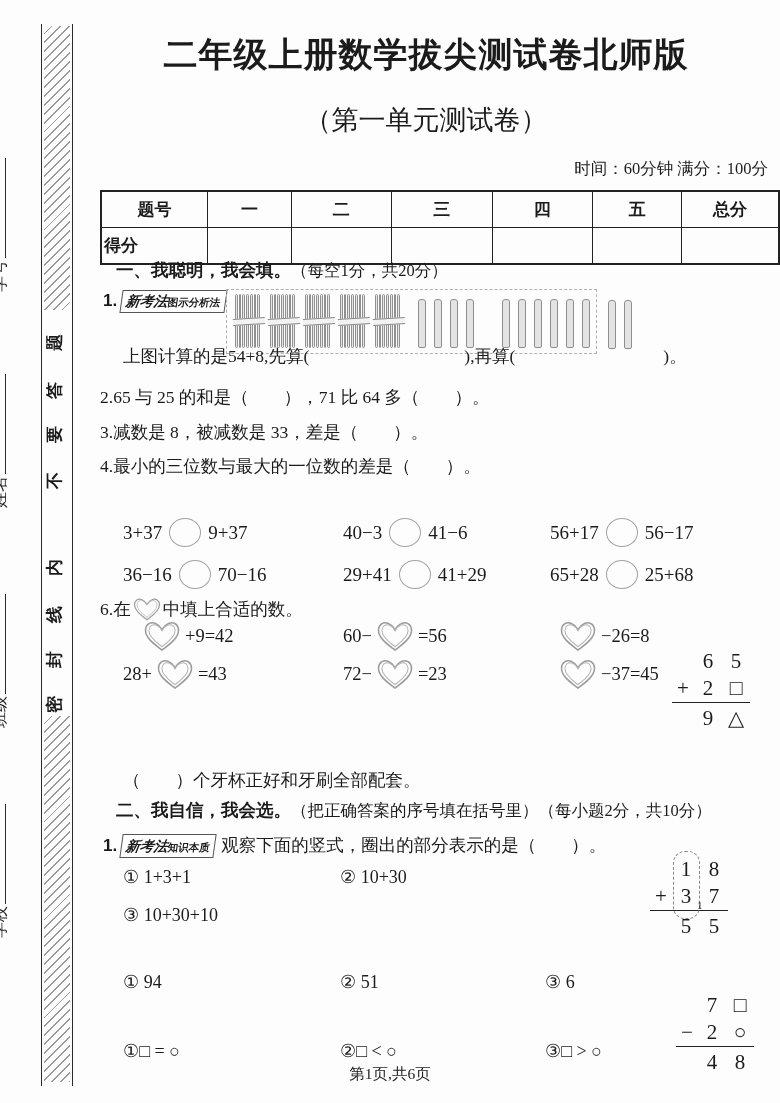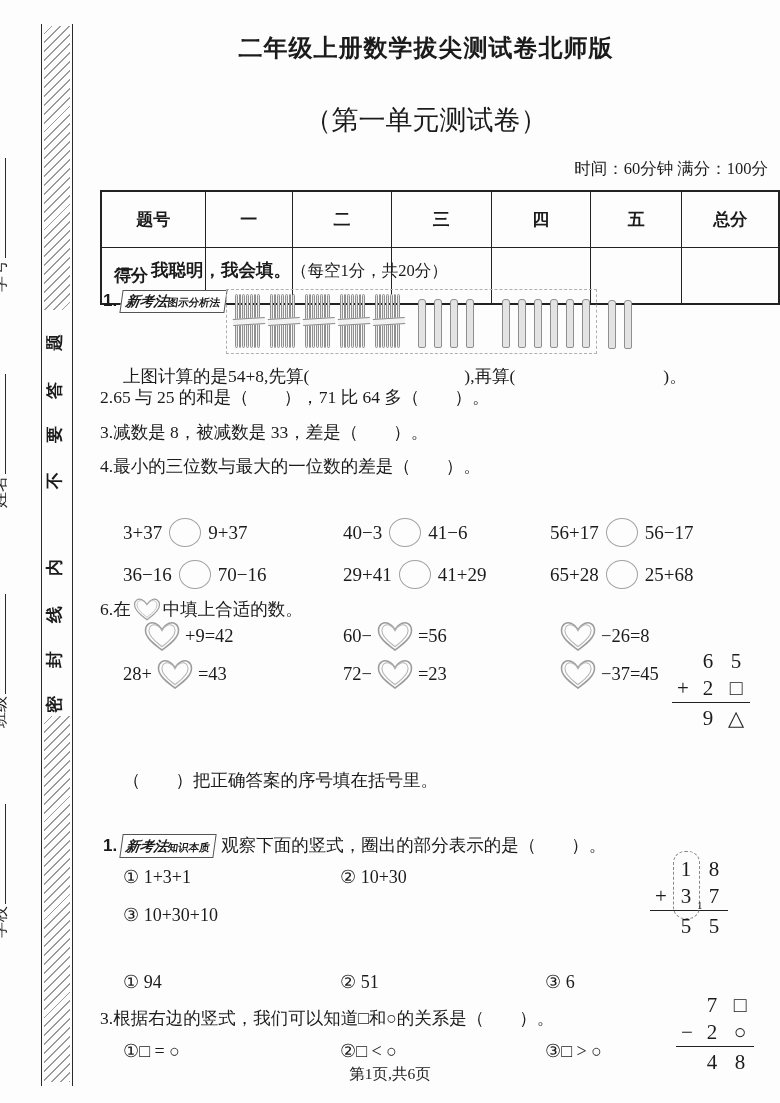--- a/index.html
+++ b/index.html
@@ -4,28 +4,28 @@
 <style>
   html,body{margin:0;padding:0;background:#e8e8e8;}
   .sheet{position:relative;width:780px;height:1103px;background:#fdfdfd;overflow:hidden;
          font-family:"Liberation Serif","DejaVu Serif",serif;color:#1b1b1b;}
   .ln{position:absolute;left:100px;font-size:17.5px;white-space:nowrap;}
   .ind{left:123px;}
   .sec-head{position:absolute;left:100px;white-space:nowrap;font-family:"Liberation Sans","DejaVu Sans",sans-serif;font-weight:700;font-size:17.5px;margin-left:16px;}
   .sec-head .note{font-family:"Liberation Serif","DejaVu Serif",serif;font-weight:400;font-size:16.5px;}
 
   
-  .title{position:absolute;left:90px;width:672px;top:32px;text-align:center;font-size:24px;font-weight:600;letter-spacing:1px;}
+  .title{position:absolute;left:90px;width:672px;top:32px;text-align:center;font-size:34px;font-weight:600;letter-spacing:1px;}
   .subtitle{position:absolute;left:90px;width:672px;top:102px;text-align:center;font-size:27px;font-weight:500;}
   .meta{position:absolute;right:12px;top:158px;font-size:16.5px;}
 
   
   table.score{position:absolute;left:100px;top:190px;border-collapse:collapse;table-layout:fixed;}
   table.score th,table.score td{border:1.4px solid #222;height:31px;
-      font-family:"Liberation Sans","DejaVu Sans",sans-serif;font-size:17px;font-weight:700;padding:12px;}
+      font-family:"Liberation Sans","DejaVu Sans",sans-serif;font-size:17px;font-weight:700;padding:2px;}
   table.score{border:2.2px solid #222;}
 
   
   .seal-col{position:absolute;left:41px;top:24px;width:30px;height:1062px;
       border-left:1.8px solid #2a2a2a;border-right:1.8px solid #2a2a2a;}
   .hatch{position:absolute;left:2px;right:2px;
       background:repeating-linear-gradient(135deg,transparent 0 5px,#9a9a9a 5px 6.3px);}
   .hatch-top{top:2px;height:284px;}
   .hatch-bottom{top:692px;bottom:4px;}
   .seal-char{position:absolute;left:4px;font-size:17px;font-weight:600;transform:rotate(-90deg);}
@@ -193,21 +193,21 @@
         <span class="stick"></span>
         <span class="stick"></span>
         <span class="stick"></span>
       </div>
     <div class="outside">
         <span class="stick"></span>
         <span class="stick"></span>
       </div>
   </div>
 
-  <div class="ln ind" style="top:364px">
+  <div class="ln ind" style="top:344px">
     <span>上图计算的是54+8,先算(</span><span class="gap1"></span><span>),再算(</span><span class="gap2"></span><span>)。</span>
   </div>
 
   <div class="ln" style="top:385px">2.65 与 25 的和是（　　），71 比 64 多（　　）。</div>
   <div class="ln" style="top:420px">3.减数是 8，被减数是 33，差是（　　）。</div>
   <div class="ln" style="top:454px">4.最小的三位数与最大的一位数的差是（　　）。</div>
 
 
   <div class="cmp" style="left:123px;top:518px">
       <span>3+37</span>
@@ -307,22 +307,25 @@
         <span>2</span>
         <span>□</span>
       </div>
     <div class="row res">
         <span></span>
         <span>9</span>
         <span>△</span>
       </div>
   </div>
 
-  <div class="ln ind" style="top:768px">（　　）把正确答案的序号填在括号里。</div>
-
+  <div class="ln ind" style="top:768px">（　　）个牙杯正好和牙刷全部配套。</div>
+
+  <div class="sec-head" style="top:798px">
+    <span>二、我自信，我会选。</span><span class="note">（把正确答案的序号填在括号里）（每小题2分，共10分）</span>
+  </div>
 
   <div class="ln" style="top:833px;left:103px">
     <span style="font-family:'Liberation Sans',sans-serif;font-weight:700;font-size:17px">1.</span><span class="badge"><span class="b1">新考法</span><span class="b2">知识本质</span></span><span>观察下面的竖式，圈出的部分表示的是（　　）。</span>
   </div>
 
   <div class="opt" style="left:123px;top:866px">① 1+3+1</div>
   <div class="opt" style="left:340px;top:866px">② 10+30</div>
   <div class="opt" style="left:123px;top:904px">③ 10+30+10</div>
 
   <div class="va" style="left:650px;top:856px">
@@ -342,21 +345,20 @@
         <span></span>
         <span>5</span>
         <span>5</span>
       </div>
   </div>
 
   <div class="opt" style="left:123px;top:971px">① 94</div>
   <div class="opt" style="left:340px;top:971px">② 51</div>
   <div class="opt" style="left:545px;top:971px">③ 6</div>
 
-  <div class="ln" style="top:1006px">3.根据右边的竖式，我们可以知道□和○的关系是（　　）。</div>
   <div class="opt" style="left:123px;top:1040px">①□ = ○</div>
   <div class="opt" style="left:340px;top:1040px">②□ &lt; ○</div>
   <div class="opt" style="left:545px;top:1040px">③□ &gt; ○</div>
 
   <div class="va" style="left:676px;top:992px">
     <div class="row">
         <span></span>
         <span>7</span>
         <span>□</span>
       </div>

